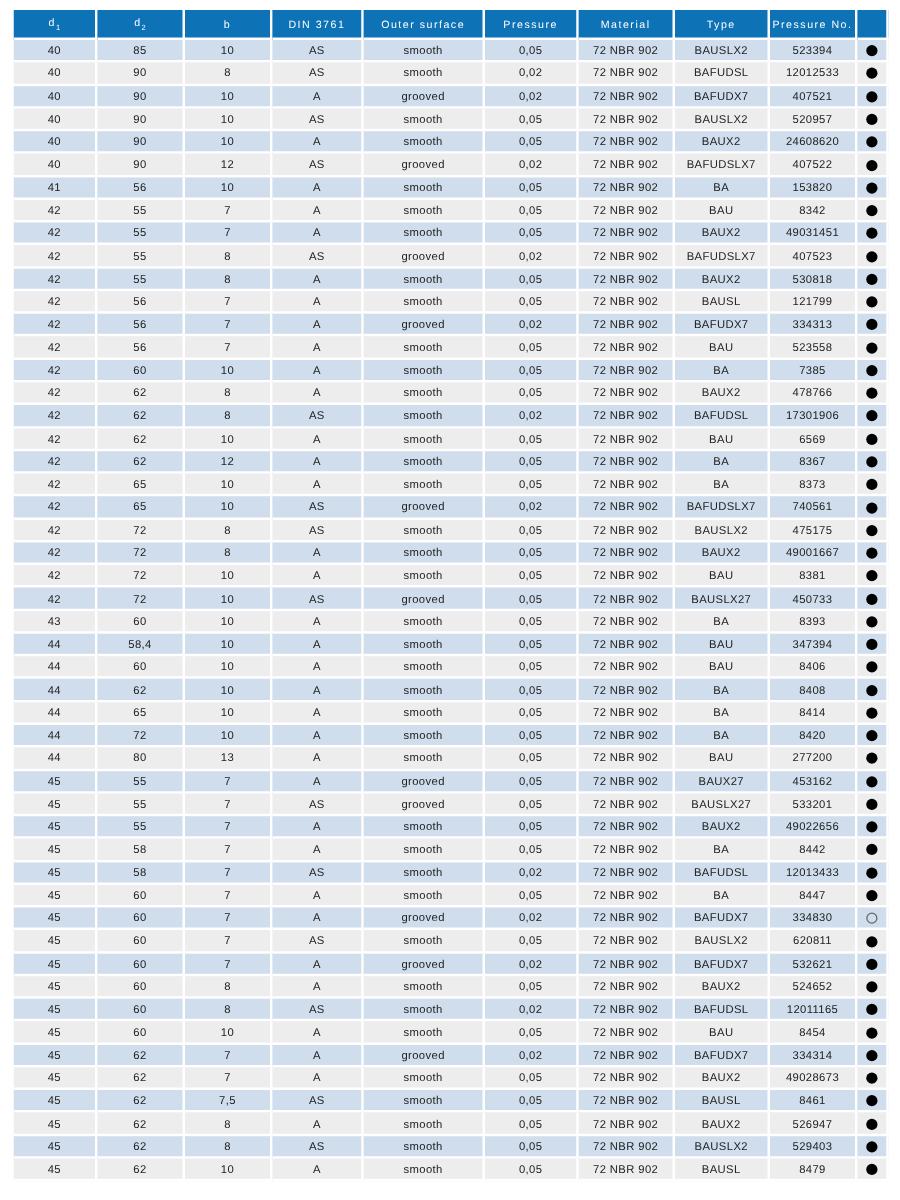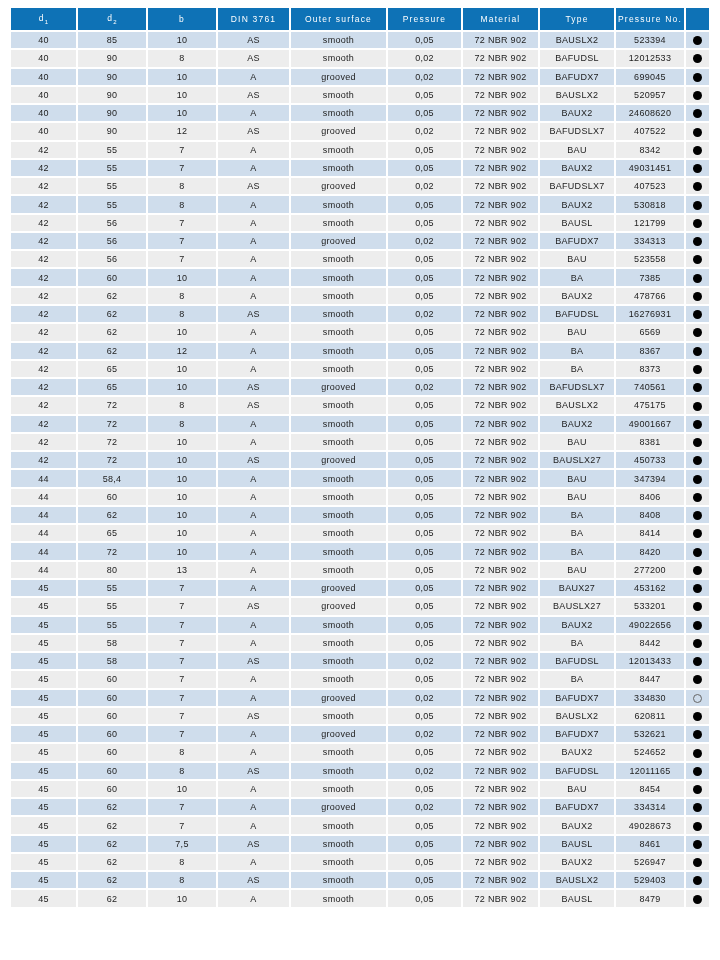--- a/index.html
+++ b/index.html
@@ -128,21 +128,21 @@
         </tr>
         <tr class="alt-blue">
           <td>40</td>
           <td>90</td>
           <td>10</td>
           <td>A</td>
           <td>grooved</td>
           <td>0,02</td>
           <td>72 NBR 902</td>
           <td>BAFUDX7</td>
-          <td>699045</td>
+          <td>407521</td>
           <td><span class="dot filled"></span></td>
         </tr>
         <tr class="alt-gray">
           <td>40</td>
           <td>90</td>
           <td>10</td>
           <td>AS</td>
           <td>smooth</td>
           <td>0,05</td>
           <td>72 NBR 902</td>
@@ -167,20 +167,32 @@
           <td>90</td>
           <td>12</td>
           <td>AS</td>
           <td>grooved</td>
           <td>0,02</td>
           <td>72 NBR 902</td>
           <td>BAFUDSLX7</td>
           <td>407522</td>
           <td><span class="dot filled"></span></td>
         </tr>
+        <tr class="alt-blue">
+          <td>41</td>
+          <td>56</td>
+          <td>10</td>
+          <td>A</td>
+          <td>smooth</td>
+          <td>0,05</td>
+          <td>72 NBR 902</td>
+          <td>BA</td>
+          <td>153820</td>
+          <td><span class="dot filled"></span></td>
+        </tr>
         <tr class="alt-gray">
           <td>42</td>
           <td>55</td>
           <td>7</td>
           <td>A</td>
           <td>smooth</td>
           <td>0,05</td>
           <td>72 NBR 902</td>
           <td>BAU</td>
           <td>8342</td>
@@ -284,21 +296,21 @@
         </tr>
         <tr class="alt-blue">
           <td>42</td>
           <td>62</td>
           <td>8</td>
           <td>AS</td>
           <td>smooth</td>
           <td>0,02</td>
           <td>72 NBR 902</td>
           <td>BAFUDSL</td>
-          <td>16276931</td>
+          <td>17301906</td>
           <td><span class="dot filled"></span></td>
         </tr>
         <tr class="alt-gray">
           <td>42</td>
           <td>62</td>
           <td>10</td>
           <td>A</td>
           <td>smooth</td>
           <td>0,05</td>
           <td>72 NBR 902</td>
@@ -381,20 +393,32 @@
         <tr class="alt-blue">
           <td>42</td>
           <td>72</td>
           <td>10</td>
           <td>AS</td>
           <td>grooved</td>
           <td>0,05</td>
           <td>72 NBR 902</td>
           <td>BAUSLX27</td>
           <td>450733</td>
+          <td><span class="dot filled"></span></td>
+        </tr>
+        <tr class="alt-gray">
+          <td>43</td>
+          <td>60</td>
+          <td>10</td>
+          <td>A</td>
+          <td>smooth</td>
+          <td>0,05</td>
+          <td>72 NBR 902</td>
+          <td>BA</td>
+          <td>8393</td>
           <td><span class="dot filled"></span></td>
         </tr>
         <tr class="alt-blue">
           <td>44</td>
           <td>58,4</td>
           <td>10</td>
           <td>A</td>
           <td>smooth</td>
           <td>0,05</td>
           <td>72 NBR 902</td>

